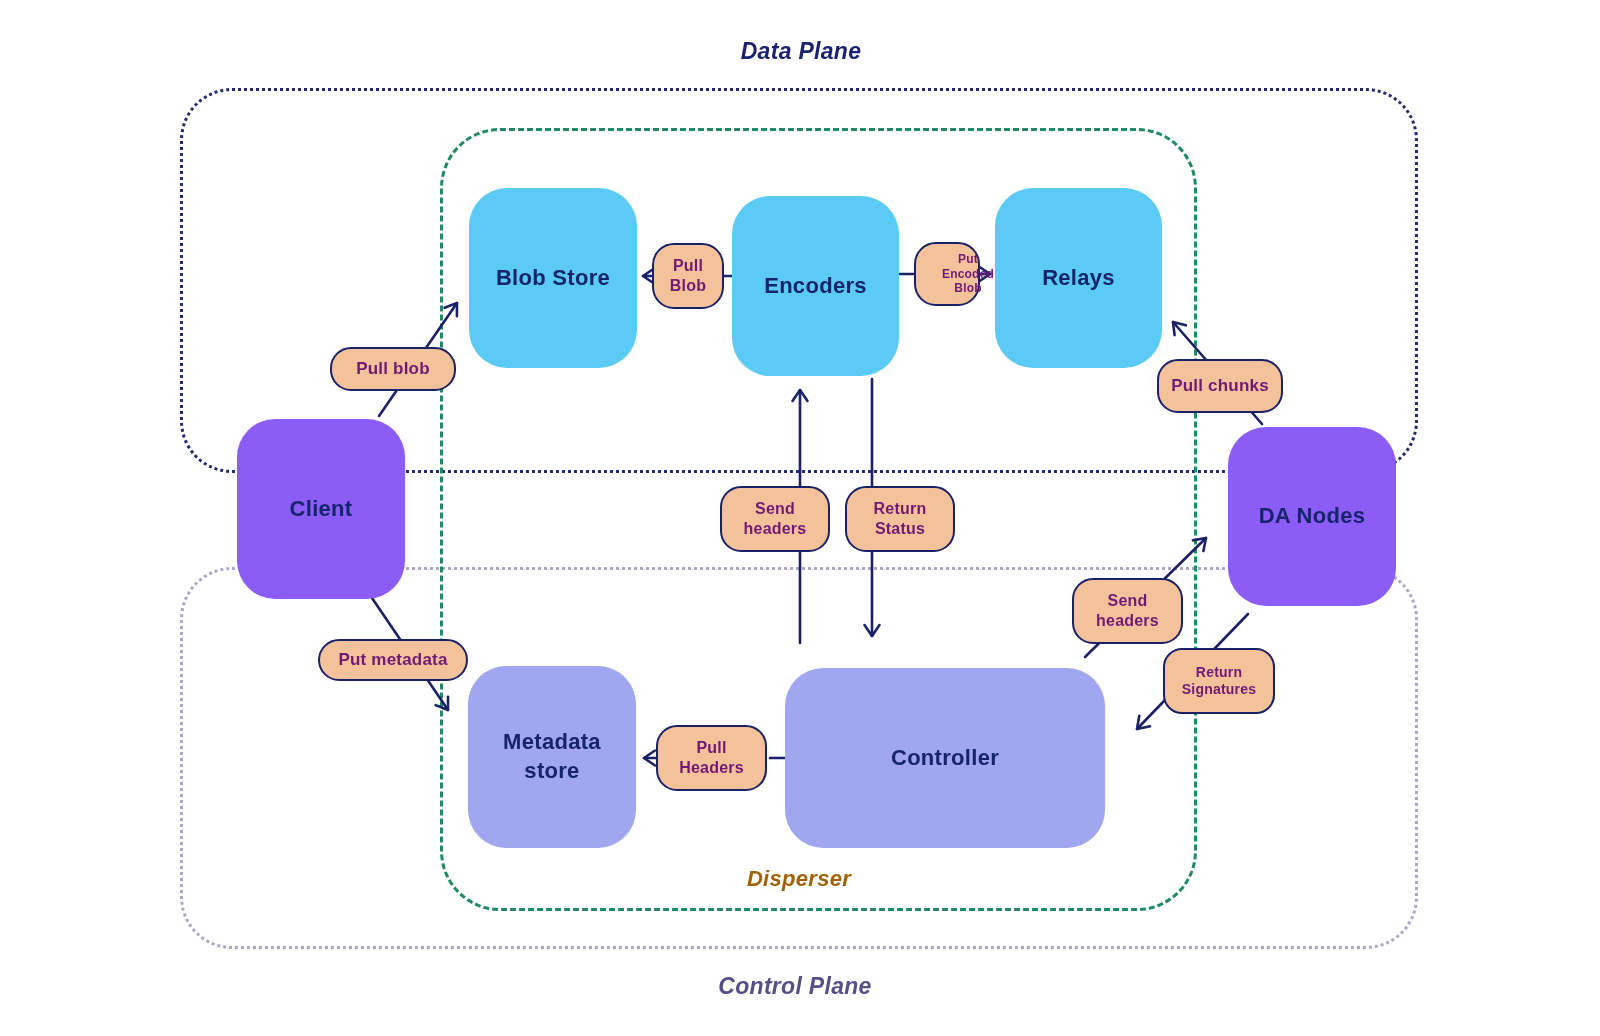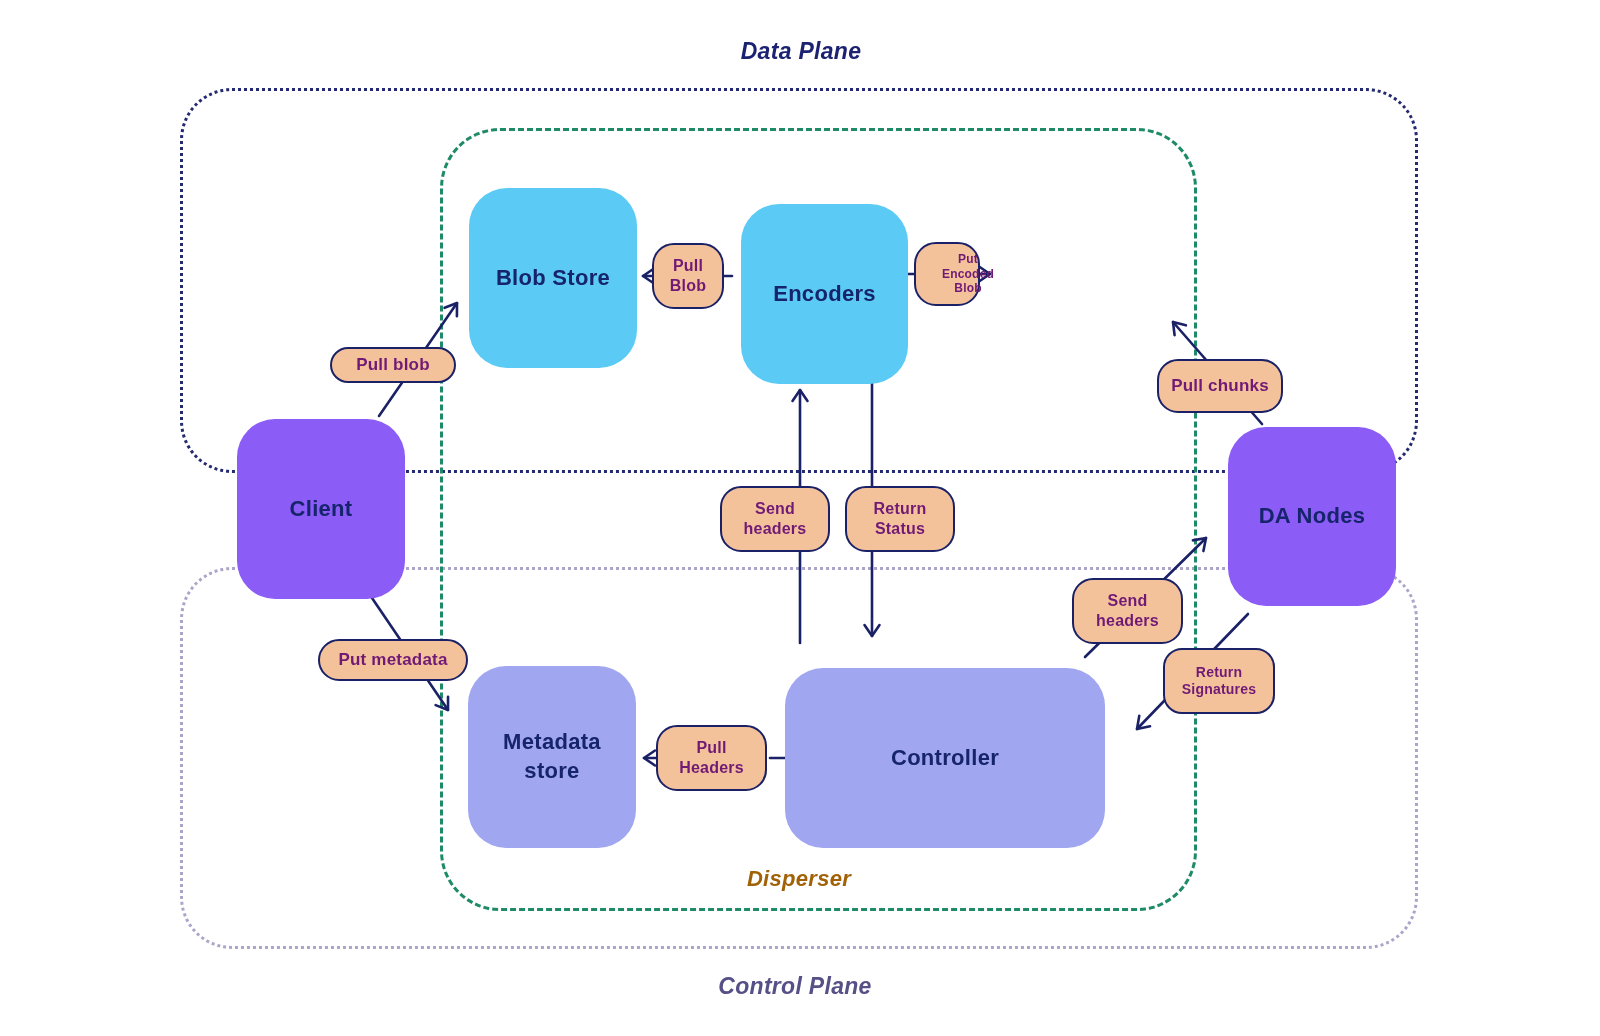--- a/index.html
+++ b/index.html
@@ -20,34 +20,34 @@
   
   svg.arrows{position:absolute;left:0;top:0;z-index:2;}
 
   
   .node{position:absolute;z-index:3;border-radius:38px;display:flex;align-items:center;justify-content:center;
         text-align:center;color:#15246B;font-size:22px;font-weight:bold;letter-spacing:.3px;line-height:1.3;}
   .node.blue{background:#5BCBF5;}
   .node.mint{background:#8b5cf6;}
   .node.purple{background:#A0A6F0;}
   .n-blob{left:469px;top:188px;width:168px;height:180px;}
-  .n-enc{left:732px;top:204px;width:167px;height:180px;margin-left:9px;}
+  .n-enc{left:732px;top:196px;width:167px;height:180px;}
   .n-relays{left:995px;top:188px;width:167px;height:180px;}
   .n-client{left:237px;top:419px;width:168px;height:180px;}
   .n-danodes{left:1228px;top:427px;width:168px;height:179px;}
   .n-meta{left:468px;top:666px;width:168px;height:182px;}
   .n-ctrl{left:785px;top:668px;width:320px;height:180px;}
 
   
   .pill{position:absolute;z-index:4;background:#F3C29B;border:2.5px solid #1B2166;
         display:flex;flex-direction:column;align-items:center;justify-content:center;
         color:#701a75;font-weight:bold;text-align:center;line-height:1.22;letter-spacing:.2px;box-sizing:border-box;}
   .p-pullblob-s{left:652px;top:243px;width:72px;height:66px;border-radius:22px;font-size:16px;}
   .p-putenc{left:914px;top:242px;width:66px;height:64px;border-radius:22px;font-size:12px;line-height:1.2;padding-left:42px;}
-  .p-pullblob{left:330px;top:347px;width:126px;height:36px;border-radius:21px;font-size:17px;}
+  .p-pullblob{left:330px;top:347px;width:126px;height:44px;border-radius:21px;font-size:17px;}
   .p-pullchunks{left:1157px;top:359px;width:126px;height:54px;border-radius:21px;font-size:17px;}
   .p-sendh-c{left:720px;top:486px;width:110px;height:66px;border-radius:21px;font-size:16px;}
   .p-retstatus{left:845px;top:486px;width:110px;height:66px;border-radius:21px;font-size:16px;}
   .p-sendh-r{left:1072px;top:578px;width:111px;height:66px;border-radius:21px;font-size:16px;}
   .p-retsig{left:1163px;top:648px;width:112px;height:66px;border-radius:19px;font-size:14px;}
   .p-putmeta{left:318px;top:639px;width:150px;height:42px;border-radius:21px;font-size:17px;}
   .p-pullheaders{left:656px;top:725px;width:111px;height:66px;border-radius:21px;font-size:16px;}
 </style>
 </head>
 <body>
@@ -94,20 +94,23 @@
       <line x1="1248" y1="614" x2="1137" y2="729" marker-end="url(#ah)"></line>
     </g>
   </svg>
 
   <div class="node blue n-blob">
     <span>Blob Store</span>
   </div>
   <div class="node blue n-enc">
     <span>Encoders</span>
   </div>
+  <div class="node blue n-relays">
+    <span>Relays</span>
+  </div>
   <div class="node mint n-client">
     <span>Client</span>
   </div>
   <div class="node mint n-danodes">
     <span>DA Nodes</span>
   </div>
   <div class="node purple n-meta">
     <span>
       <span>Metadata</span><br>
       <span>store</span>

